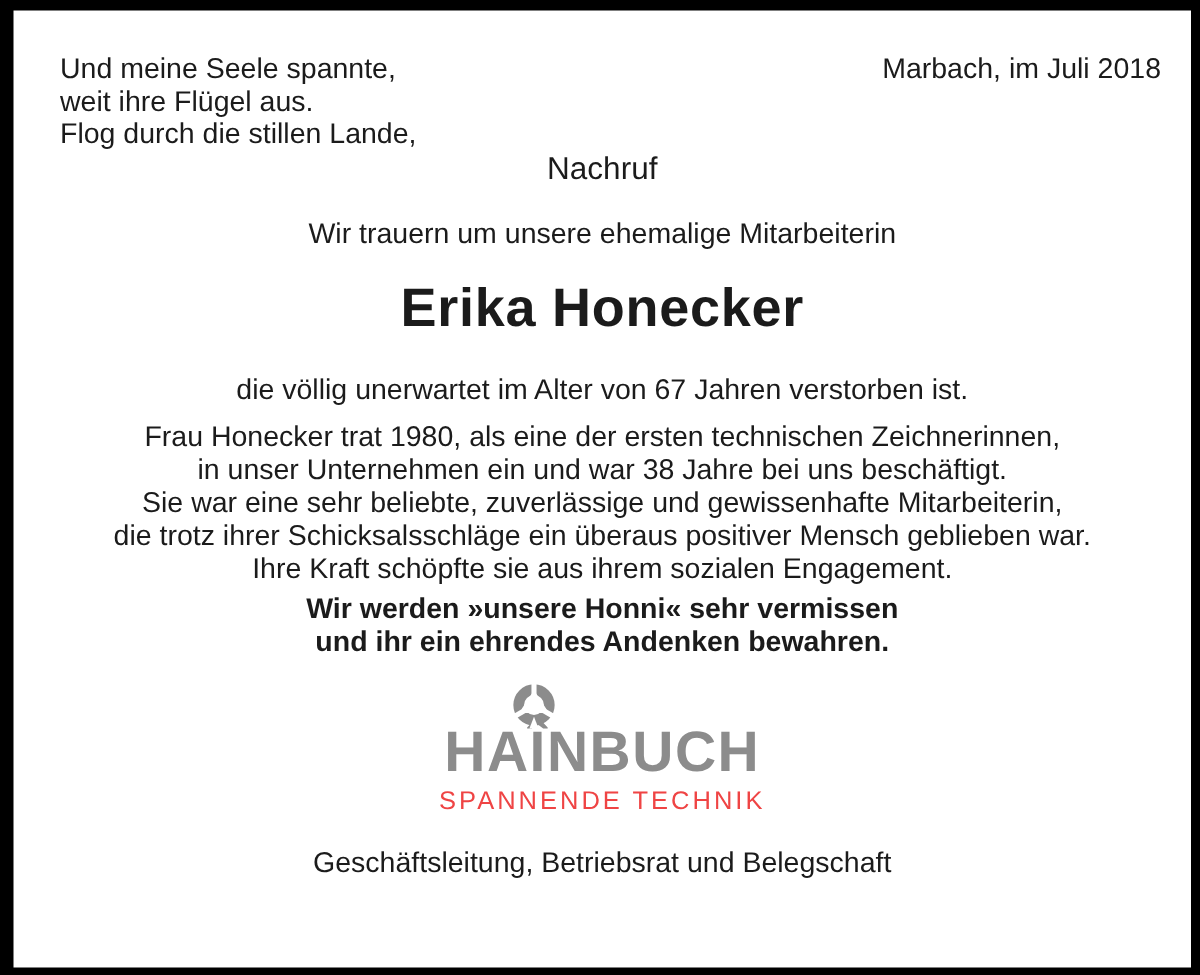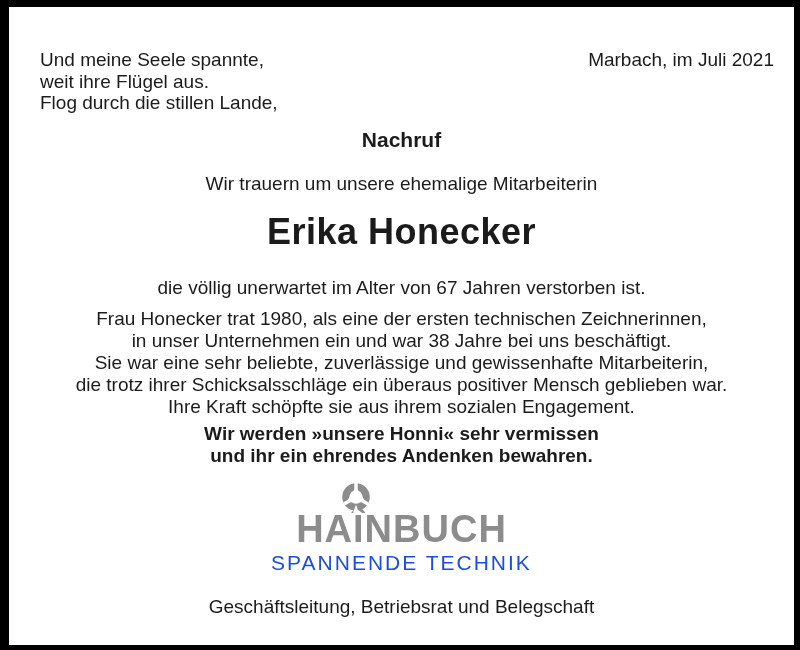--- a/index.html
+++ b/index.html
@@ -6,36 +6,36 @@
   .clipping {
     position: relative;
     box-sizing: border-box;
     width: 800px;
     height: 650px;
     background: #ffffff;
     border: solid #000000;
     border-width: 7px 6px 5px 9px;
     font-family: "Liberation Sans", sans-serif;
     color: #1b1b1b;
-    padding-top: 42px;
+    padding-top: 29px;
     overflow: hidden;
   }
   .header-row {
     display: flex;
     justify-content: space-between;
     align-items: flex-start;
     padding: 0 20px 0 31px;
   }
   .poem { font-size: 19px; line-height: 21.5px; }
   .dateline { font-size: 19px; line-height: 21.5px; }
   .heading {
     text-align: center;
     font-size: 21px;
-    font-weight: bold;
-    margin-top: 14px;
+    font-weight: normal;
+    margin-top: 0;
   }
   .intro { text-align: center; font-size: 19px; margin-top: 21px; }
   .name {
     text-align: center;
     font-size: 36px;
     font-weight: bold;
     letter-spacing: 0.5px;
     margin: 17px 0 12px 0;
     line-height: 40px;
   }
@@ -51,39 +51,39 @@
   .logo-symbol svg { display: block; width: 34px; height: 34px; }
   .logo-brand {
     font-size: 38px;
     font-weight: bold;
     letter-spacing: 1px;
     color: #8c8c8c;
     line-height: 34px;
     margin-top: -2px;
   }
   .logo-tagline {
-    font-size: 21px;
+    font-size: 17px;
     letter-spacing: 2px;
-    color: #1d4ed8;
+    color: #ef4444;
     margin-top: 5px;
   }
   .signature { text-align: center; font-size: 19px; margin-top: 21px; }
 </style>
 </head>
 <body>
 
 <div class="clipping">
 
   <div class="header-row">
     <div class="poem">
       <div>Und meine Seele spannte,</div>
       <div>weit ihre Flügel aus.</div>
       <div>Flog durch die stillen Lande,</div>
     </div>
-    <div class="dateline">Marbach, im Juli 2021</div>
+    <div class="dateline">Marbach, im Juli 2018</div>
   </div>
 
   <div class="heading">Nachruf</div>
 
   <div class="intro">Wir trauern um unsere ehemalige Mitarbeiterin</div>
 
   <div class="name">Erika Honecker</div>
 
   <div class="death-line">die völlig unerwartet im Alter von 67 Jahren verstorben ist.</div>
 

